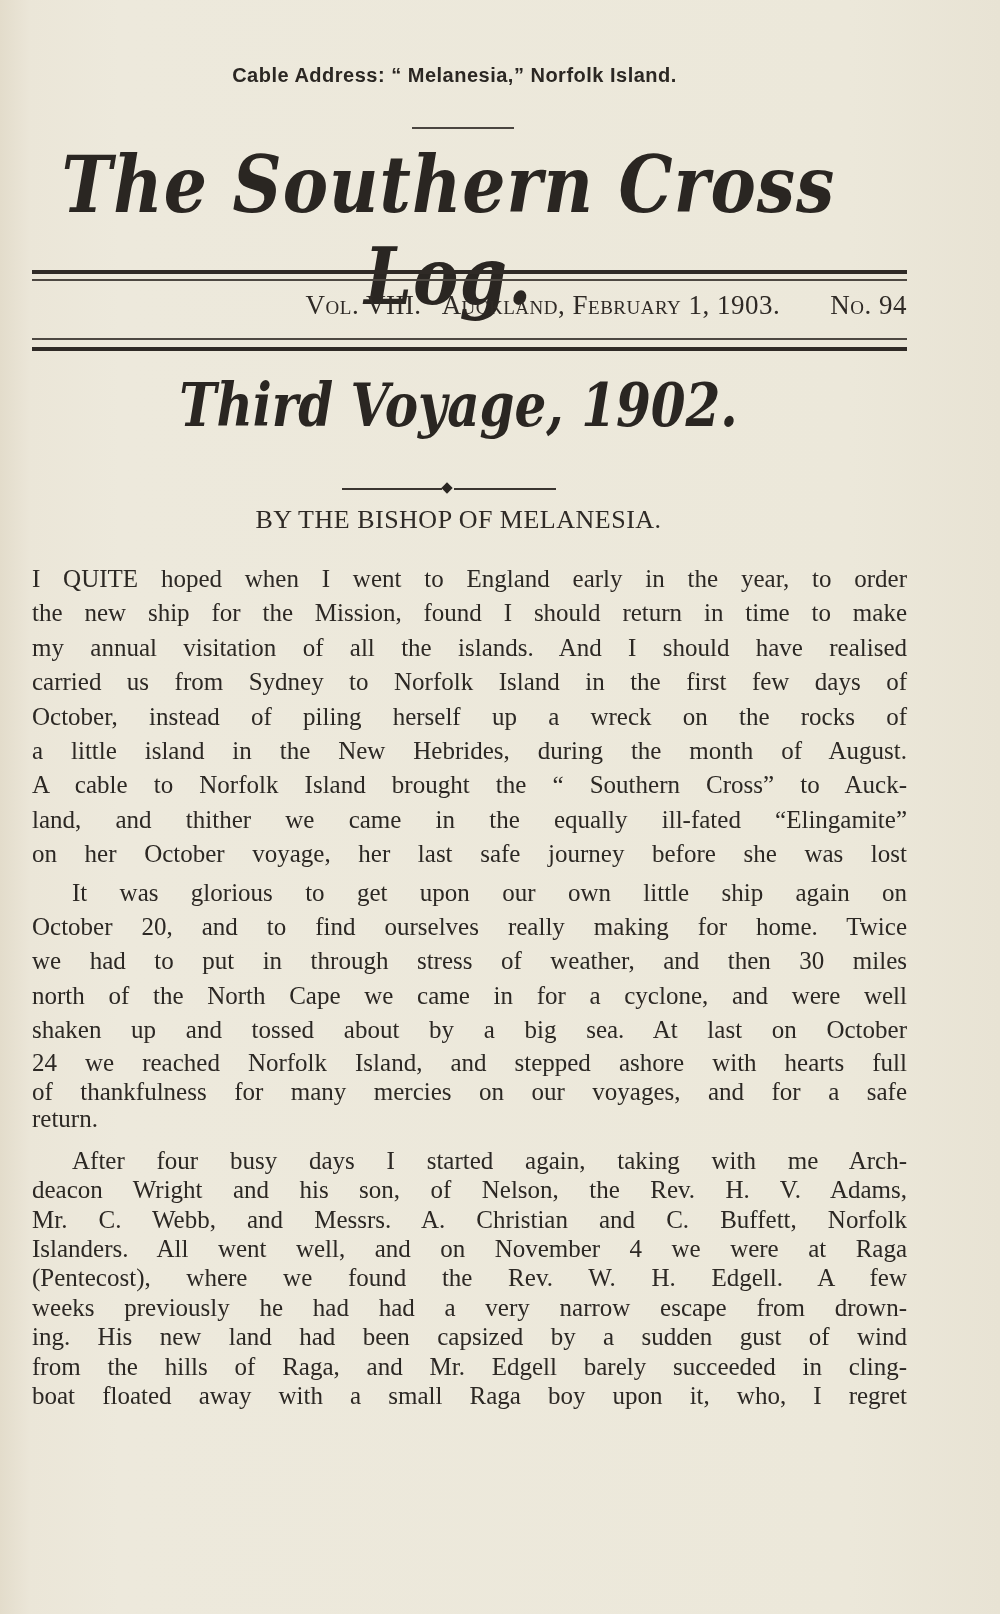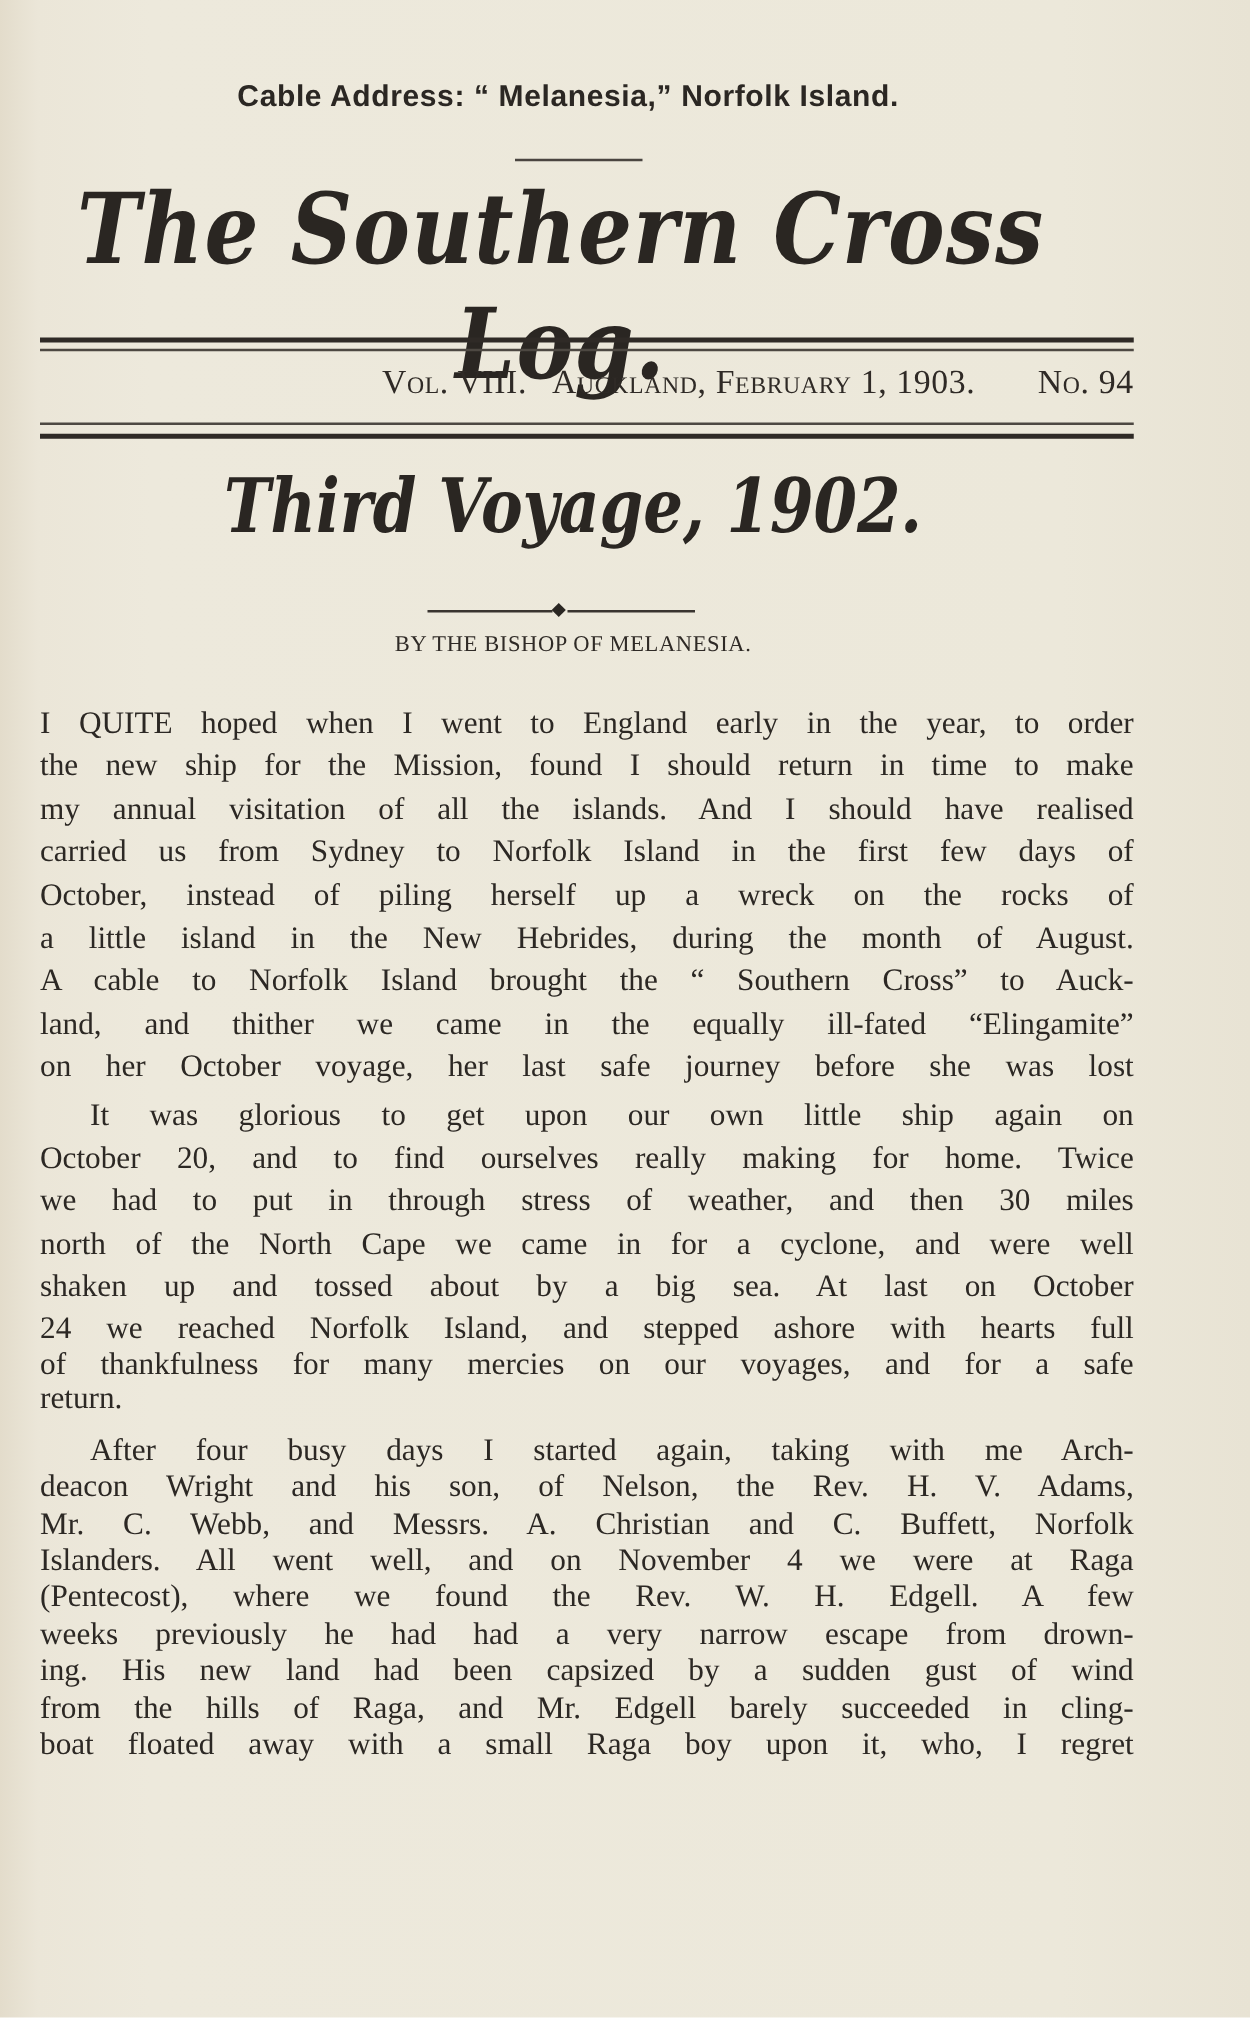--- a/index.html
+++ b/index.html
@@ -7,21 +7,21 @@
     width:1000px; height:1614px; overflow:hidden;
     background: linear-gradient(90deg, #e3dccb 0px, #ebe6d8 30px, #ede9dc 120px, #ece8da 850px, #e8e3d4 1000px);
     color:#2a2622;
     font-family: "Liberation Serif", "DejaVu Serif", serif;
     position:relative;
   }
   .page { position:absolute; left:32px; top:0; width:873px; }
   .cable {
     position:absolute; left:0; top:64px; width:873px; text-align:center;
     font-family:"Liberation Sans","DejaVu Sans",sans-serif; font-weight:bold;
-    font-size:24px; letter-spacing:0.5px; color:#2b2723;
+    font-size:20px; letter-spacing:0.5px; color:#2b2723;
     transform: translateX(-14px);
   }
   .short-rule { position:absolute; left:380px; top:127px; width:102px; height:2px; background:#4a4540; }
   .masthead {
     position:absolute; left:0; top:150px; width:873px; text-align:center;
     font-family:"DejaVu Serif", serif; font-weight:bold; font-size:68px;
     letter-spacing:1px; color:#2a2622; transform: scaleY(1.15) translateX(-20px);
     font-style: italic;
   }
   .rule-thick { position:absolute; left:0; width:875px; height:4px; background:#2f2a26; }
@@ -35,21 +35,21 @@
   .title {
     position:absolute; left:0; top:375px; width:873px; text-align:center;
     font-family:"DejaVu Serif", serif; font-weight:bold; font-style:italic;
     font-size:50px; color:#2a2622; transform: scaleY(1.2) translateX(-10px);
   }
   .ornament { position:absolute; left:310px; top:483px; width:214px; height:12px; }
   .ornament .line { position:absolute; top:5px; height:1.5px; background:#3a3530; }
   .ornament .diamond { position:absolute; left:101px; top:1px; width:8px; height:8px; background:#2a2622; transform:rotate(45deg); }
   .byline {
     position:absolute; left:0; top:505px; width:873px; text-align:center;
-    font-size:18px; letter-spacing:0.5px; color:#2f2a26; transform:translateX(-10px);
+    font-size:26px; letter-spacing:0.5px; color:#2f2a26; transform:translateX(-10px);
   }
   .body-text {
     position:absolute; left:0; top:562px; width:875px;
     font-size:25px; line-height:34.4px; color:#2c2824;
   }
   .para { margin:0 0 4px 0; text-align:justify; text-align-last:left; }
   .line { display:block; text-align:justify; text-align-last:justify; white-space:nowrap; }
   .line.last { text-align-last:left; }
   .indent { padding-left:40px; }
   .p3 { line-height:29.4px; }

